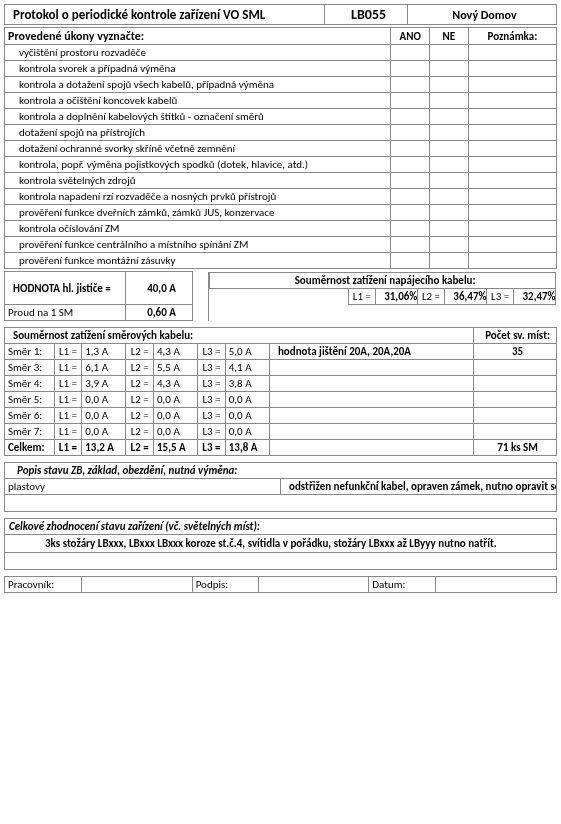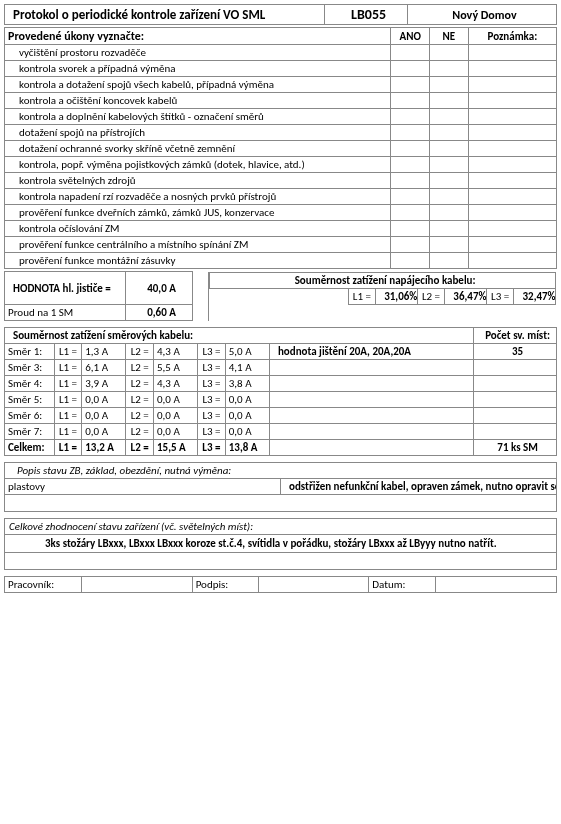--- a/index.html
+++ b/index.html
@@ -22,21 +22,21 @@
     padding: 1px 3px;
     font-size: 11px;
     overflow: hidden;
     white-space: nowrap;
   }
   .bold { font-weight: bold; padding-left: 8px; }
   .center { text-align: center; }
   .right { }
   .tasks td { padding: 1px 3px; }
   .tasks td.lbl { padding-left: 14px; }
-  .sec-title { font-weight: normal; font-style: italic; margin-top: 33px; }
+  .sec-title { font-weight: bold; font-style: italic; margin-top: 33px; }
   .sp { height: 6px; border: none; }
 </style>
 </head>
 <body>
 
 <table>
   <colgroup>
     <col style="width:58%">
       <col style="width:15%">
       <col style="width:27%">
@@ -102,21 +102,21 @@
         <td></td>
         <td></td>
       </tr>
       <tr>
         <td class="lbl">dotažení ochranné svorky skříně včetně zemnění</td>
         <td></td>
         <td></td>
         <td></td>
       </tr>
       <tr>
-        <td class="lbl">kontrola, popř. výměna pojistkových zámků (dotek, hlavice, atd.)</td>
+        <td class="lbl">kontrola, popř. výměna pojistkových spodků (dotek, hlavice, atd.)</td>
         <td></td>
         <td></td>
         <td></td>
       </tr>
       <tr>
         <td class="lbl">kontrola světelných zdrojů</td>
         <td></td>
         <td></td>
         <td></td>
       </tr>

